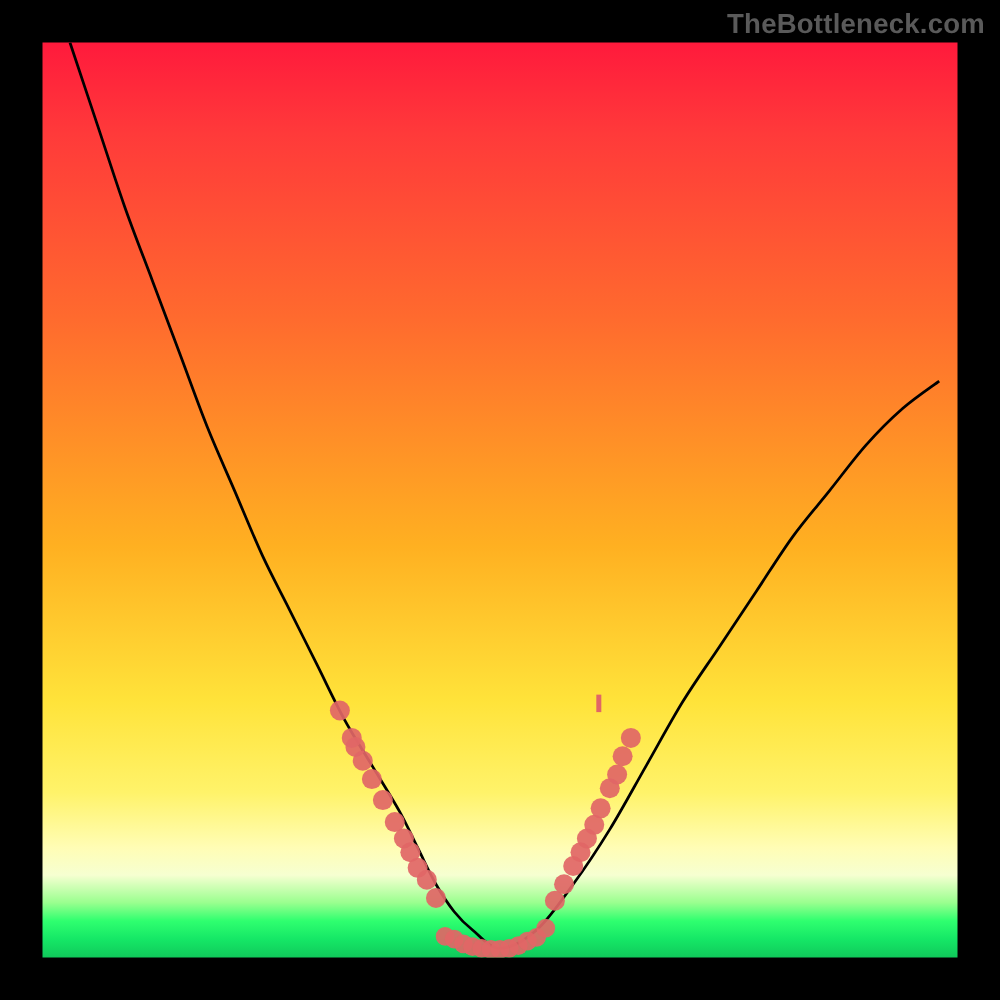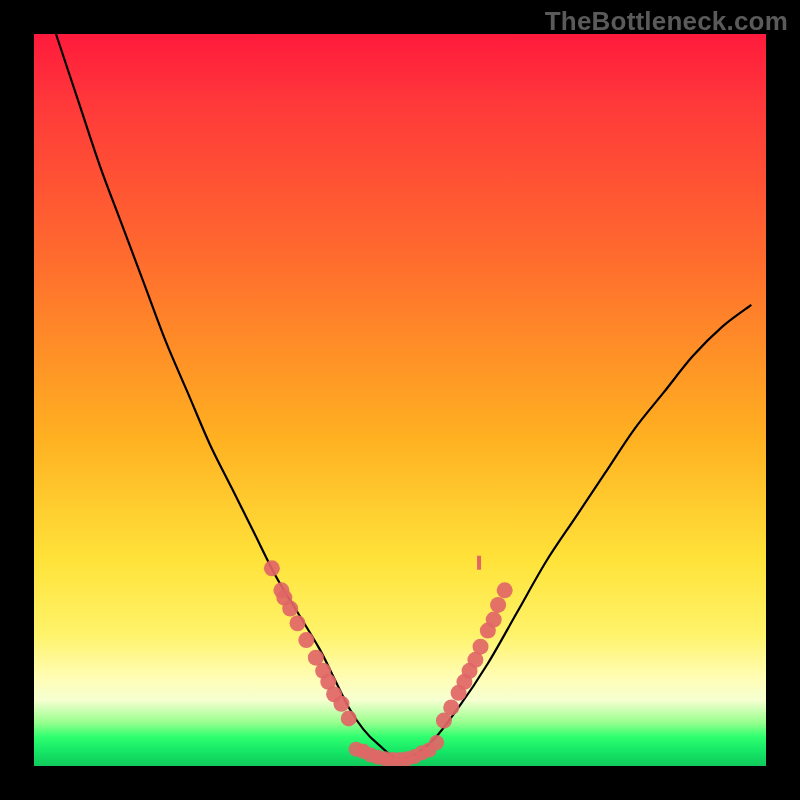--- a/index.html
+++ b/index.html
@@ -40,21 +40,21 @@
       #2fff6f 96%,
       #15e766 98%,
       #10c95b 100%
     );
   }
   .watermark {
     position: absolute;
     top: 6px;
     right: 12px;
     color: #5a5a5a;
-    font-size: 26px;
+    font-size: 22px;
     font-weight: 600;
     letter-spacing: 0.2px;
     z-index: 5;
     user-select: none;
   }
   svg.overlay {
     position: absolute;
     top: 34px;
     left: 34px;
     width: 732px;

